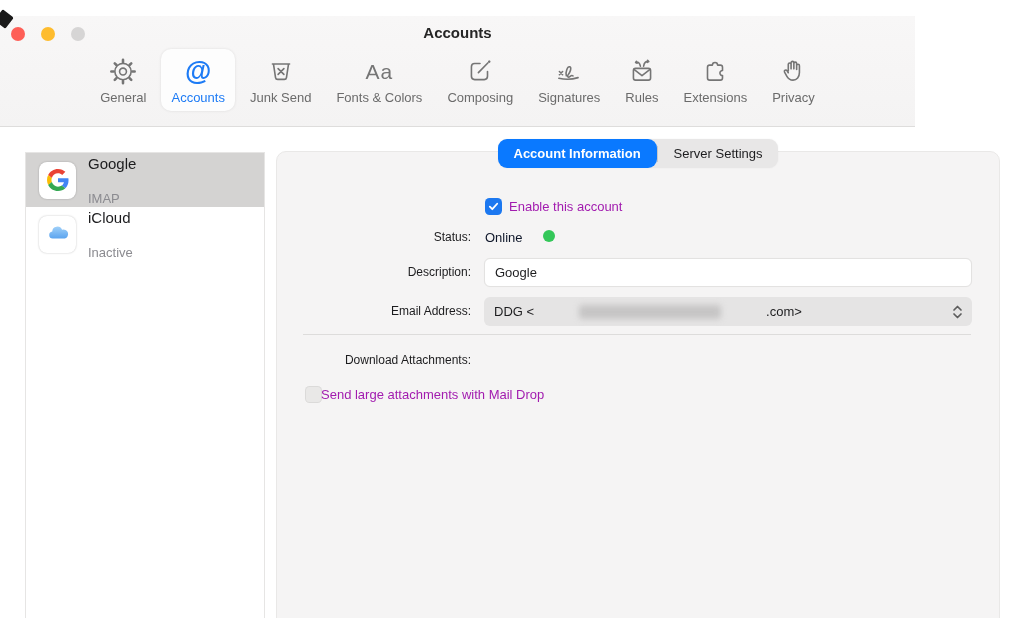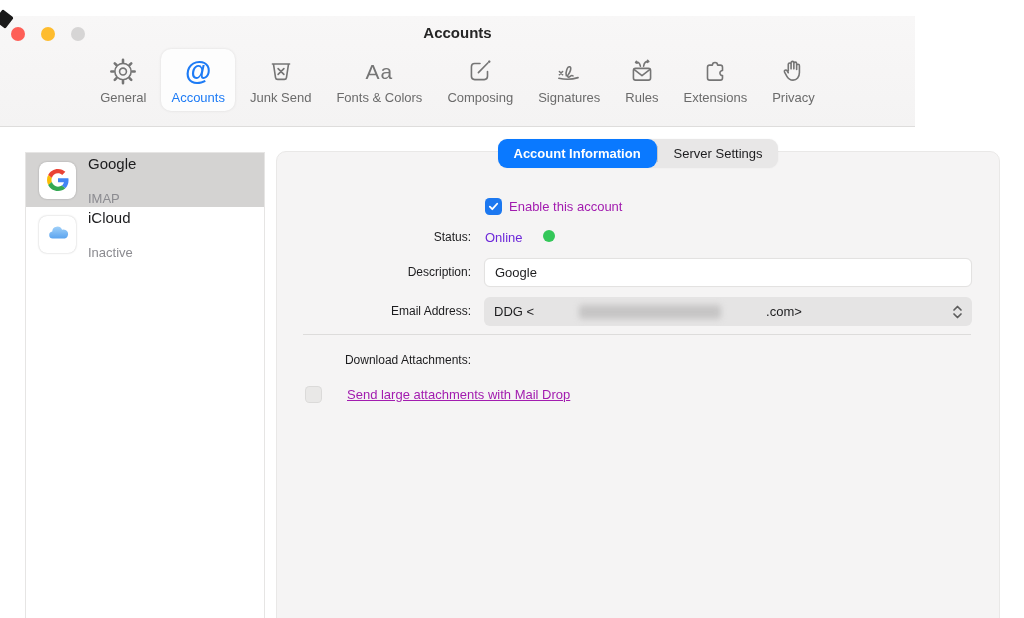--- a/index.html
+++ b/index.html
@@ -77,21 +77,21 @@
   .tab.selected { background:#0a79ff; color:#ffffff; font-weight:bold; }
   .tab-div { width:1px; height:16px; background:#c9c8c7; }
 
   .flabel { position:absolute; right:528px; font-size:12px; color:#1c1c1e; white-space:nowrap; }
 
   .checkbox { position:absolute; width:17px; height:17px; border-radius:4.5px; }
   .checkbox.on { background:#1c78f0; display:flex; align-items:center; justify-content:center; }
   .checkbox.off { background:#e9e8e7; box-shadow:inset 0 0 0 1px rgba(0,0,0,.06); }
   .cb-label { position:absolute; font-size:13px; color:#a21caf; white-space:nowrap; }
 
-  .status-val { position:absolute; left:208px; top:78px; font-size:13px; color:#6d28d9; }
+  .status-val { position:absolute; left:208px; top:78px; font-size:13px; color:#0f172a; }
   .status-dot { position:absolute; left:266px; top:78px; width:12px; height:12px;
     border-radius:50%; background:#34c759; }
 
   .field {
     position:absolute; left:207px; width:488px; height:29px; border-radius:6px;
     font-size:13px; display:flex; align-items:center; padding:0 10px; color:#1d1d1f;
   }
   .field.text { background:#ffffff; border:1px solid #e3e2e1; box-shadow:0 0 1px rgba(0,0,0,.05); }
   .field.pop  { background:#e5e4e4;gap:43px; }
   .redacted { display:inline-block; width:142px; height:14px; background:#b9b8b8;
@@ -272,15 +272,15 @@
           <path d="M2 6l3.5-3.5L9 6 M2 10l3.5 3.5L9 10"></path>
         </svg>
     </span>
   </div>
 
   <div class="hr"></div>
 
   <span class="flabel" style="top:201px;">Download Attachments:</span>
 
   <div class="checkbox off" style="left:28px; top:234px;"></div>
-  <span class="cb-label" style="left:70px; top:235px;text-decoration:underline;">Send large attachments with Mail Drop</span>
+  <span class="cb-label" style="left:44px; top:235px;">Send large attachments with Mail Drop</span>
 
 </div>
 
 </body></html>

